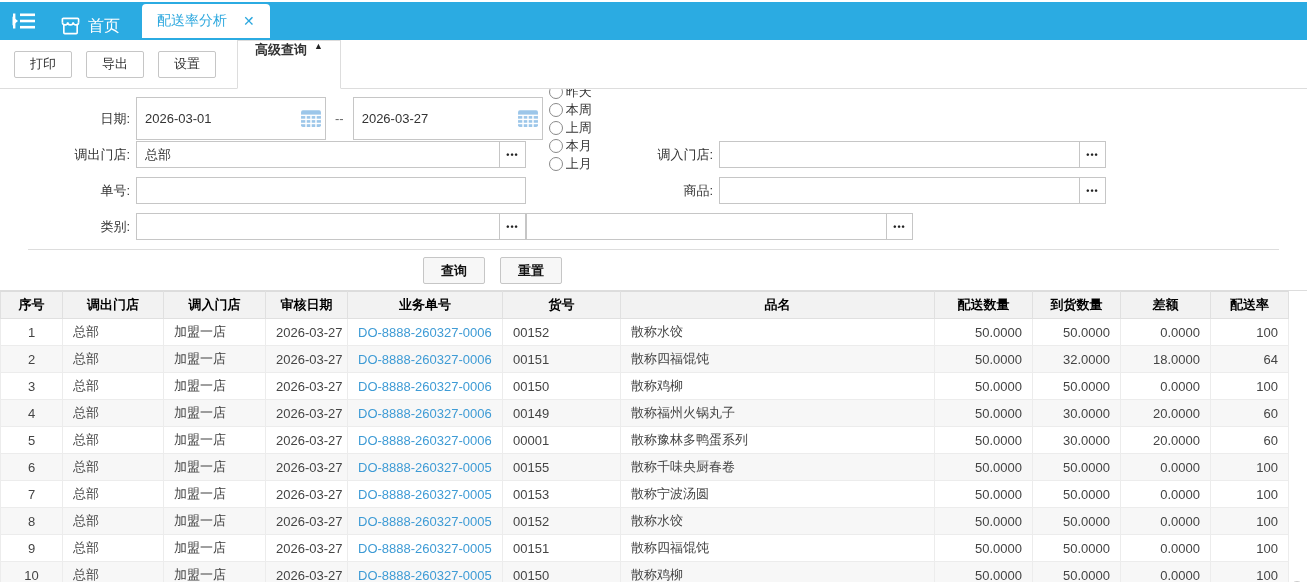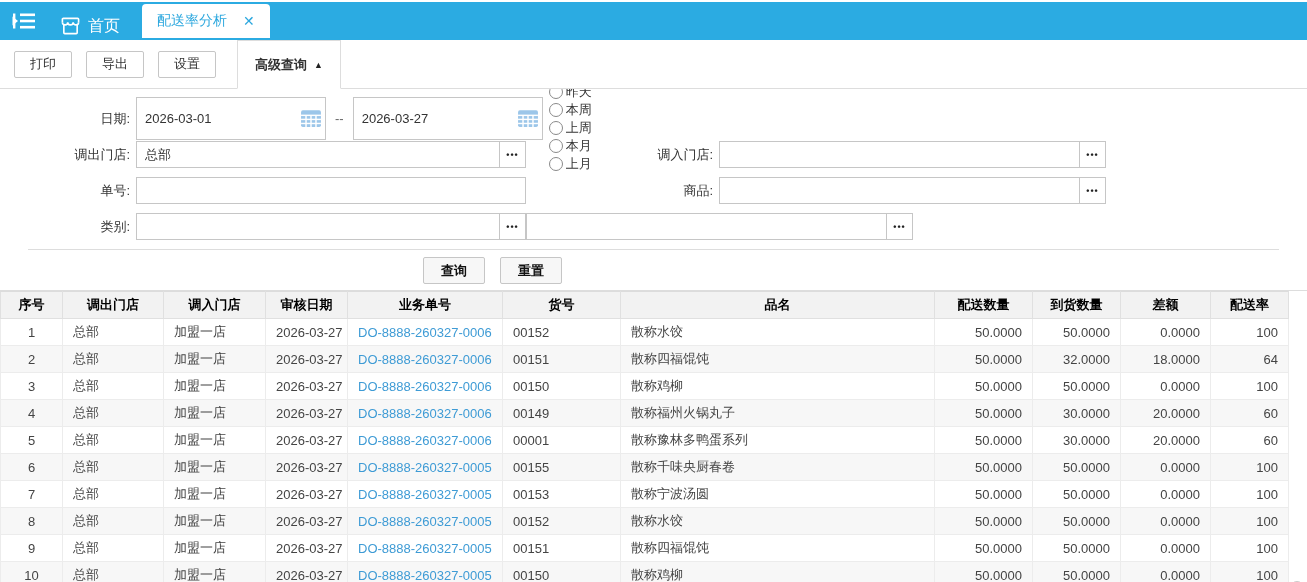--- a/index.html
+++ b/index.html
@@ -31,21 +31,21 @@
     padding-left:14px; background:#fff; position:relative;
   }
   .tb-btn {
     height:27px; padding:0 15px; background:#fff; border:1px solid #c6c6c6; border-radius:2px;
     font-size:13px; color:#333; margin-right:14px; cursor:pointer;
     font-family:inherit;
   }
   .adv-tab {
     align-self:stretch; margin-bottom:-1px; position:relative; z-index:2; background:#fff;
     border:1px solid #ddd; border-bottom:1px solid #fff;
-    display:flex; align-items:center; gap:7px; padding:0 17px; margin-left:7px;
+    display:flex; gap:7px; padding:0 17px; margin-left:7px;
     font-weight:bold; cursor:pointer;
   }
   .adv-arrow { font-size:9px; color:#222; }
 
   
   .adv-panel { background:#fff; border-bottom:1px solid #ddd; padding-top:16px; }
   .f-row { display:flex; align-items:center; height:27px; margin-bottom:9px; }
   .f-label { width:136px; text-align:right; padding-right:6px; color:#333; white-space:nowrap; }
   .f-label-r { width:193px; text-align:right; padding-right:6px; color:#333; white-space:nowrap; }
 

